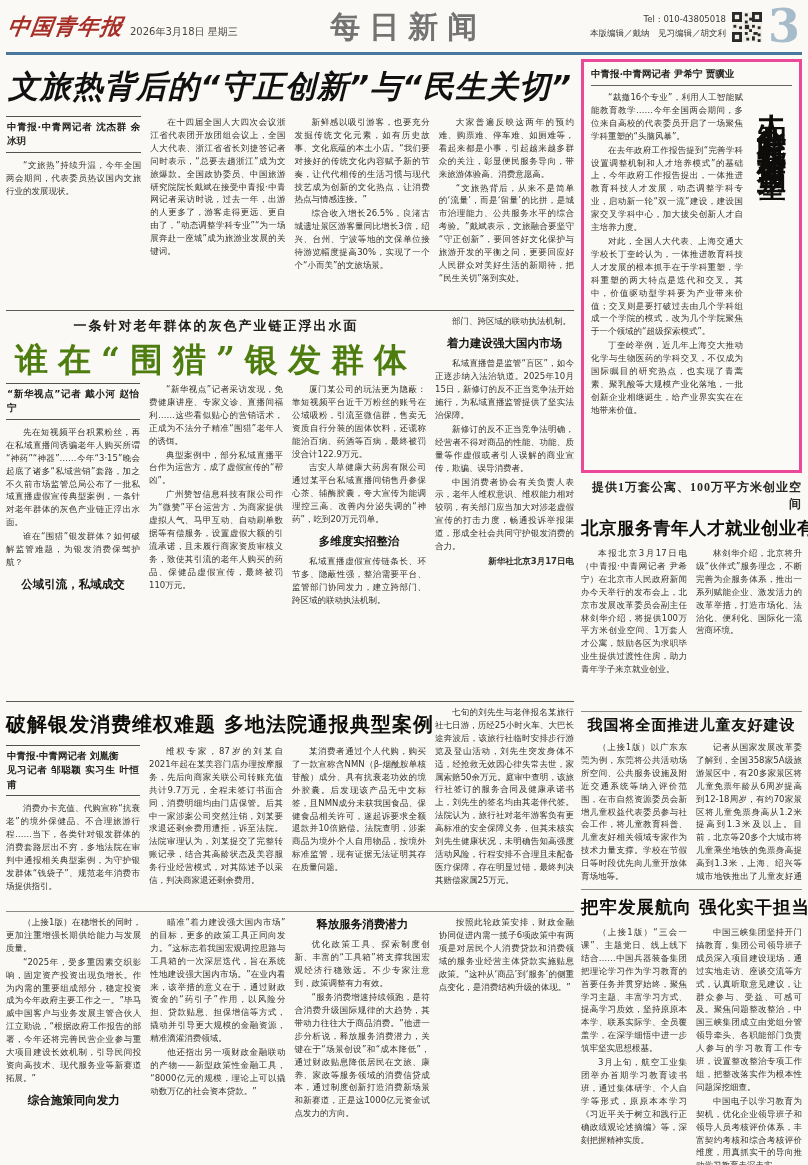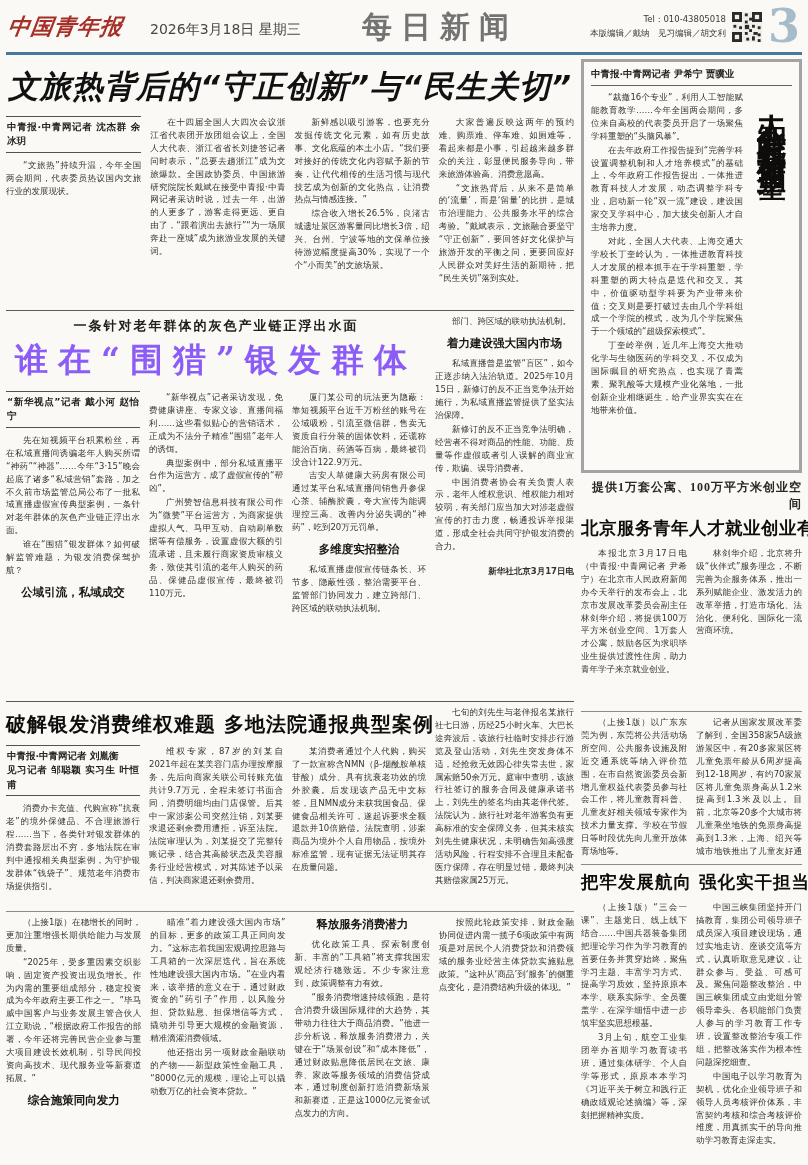--- a/index.html
+++ b/index.html
@@ -5,56 +5,56 @@
   html,body{margin:0;padding:0;background:#e8e6e1;}
   .page{position:relative;width:808px;height:1165px;margin:0 auto;background:#fbf9f5;
         box-sizing:border-box;padding:4px 6px;overflow:hidden;
         font-family:"DejaVu Sans","Liberation Sans",sans-serif;color:#36332e;}
   
   .masthead{display:flex;justify-content:space-between;align-items:center;
             height:44px;border-bottom:3px solid #48789d;padding:1px 2px 3px;}
   .mast-left{display:flex;align-items:flex-end;gap:7px;min-width:215px;}
   .logo{font-family:"DejaVu Serif","Liberation Serif",serif;font-weight:bold;font-style:italic;
         font-size:22px;color:#a62f28;transform:skewX(-8deg);display:inline-block;letter-spacing:1px;}
-  .mast-date{font-size:14px;color:#4a463f;padding-bottom:3px;white-space:nowrap;margin-left:20px;}
+  .mast-date{font-size:10px;color:#4a463f;padding-bottom:3px;white-space:nowrap;}
   .mast-title{font-family:"DejaVu Serif","Liberation Serif",serif;font-weight:900;
               font-size:30px;letter-spacing:9px;color:#737373;white-space:nowrap;padding-left:9px;}
   .mast-right{display:flex;align-items:center;gap:6px;min-width:230px;justify-content:flex-end;}
   .mast-info{text-align:right;font-size:8.5px;line-height:1.6;color:#3c3a36;white-space:nowrap;}
   .qr{width:30px;height:30px;flex:0 0 auto;}
   .pagenum{font-family:"DejaVu Serif","Liberation Serif",serif;font-size:46px;line-height:.9;
            color:#a7bccb;font-weight:bold;}
   
   .content{display:flex;gap:7px;margin-top:4px;}
   .left-zone{width:568px;flex:0 0 auto;}
   .right-zone{flex:1;min-width:0;}
   .sep{border:none;border-top:1px solid #8f8b84;margin:4px 0;}
   .sep-dark{border-top:1px solid #5d5a54;}
   
   .cols{column-gap:9px;text-align:justify;overflow:hidden;font-size:8.5px;line-height:1.52;}
   .blk{break-inside:avoid-column;}
   .blk-p{text-indent:2em;margin:0 0 1px;}
   .blk-h{font-weight:bold;text-align:center;font-size:11.5px;margin:7px 0 5px;color:#181613;}
   .blk-byline{font-weight:bold;font-size:9.5px;border-top:1px solid #55524c;border-bottom:1px solid #55524c;
               padding:3px 1px;margin:0 0 6px;white-space:pre-line;color:#24221e;}
-  .blk-dateline{font-weight:bold;text-align:right;margin-top:12px;}
+  .blk-dateline{font-weight:bold;text-align:right;margin-top:2px;}
   
   .h-wenlv{font-size:31px;font-weight:900;letter-spacing:1px;color:#111;margin:7px 2px 8px;
            font-family:"DejaVu Sans","Liberation Sans",sans-serif;white-space:nowrap;font-style:italic;}
   .kicker{font-weight:bold;font-size:13px;text-align:center;letter-spacing:2px;color:#22201c;margin:2px 0 3px;}
   .h-silver{font-family:"DejaVu Serif","Liberation Serif",serif;font-weight:900;font-size:33px;
-            letter-spacing:10px;text-align:center;color:#8b5cf6;margin:2px 0 8px;white-space:nowrap;}
+            letter-spacing:10px;text-align:center;color:#4d7c0f;margin:2px 0 0;white-space:nowrap;}
   .h-courts{font-family:"DejaVu Serif","Liberation Serif",serif;font-weight:900;font-size:20px;
             letter-spacing:1px;text-align:center;color:#0e0d0b;margin:5px 0 7px;white-space:nowrap;}
   .row{display:flex;gap:9px;}
   .grow{flex:1;min-width:0;}
   .silver-left{width:420px;flex:0 0 auto;}
   .courts-left{width:420px;flex:0 0 auto;}
   
-  .redbox{border:3px solid #a3a3a3;background:#fcfaf6;padding:5px 7px 6px;box-sizing:border-box;height:414px;overflow:hidden;}
+  .redbox{border:3px solid #ec4899;background:#fcfaf6;padding:5px 7px 6px;box-sizing:border-box;height:414px;overflow:hidden;}
   .rb-byline{font-weight:bold;font-size:9.5px;border-bottom:1px solid #66635c;padding:1px 0 4px;margin-bottom:5px;color:#24221e;}
   .rb-row{display:flex;gap:7px;}
   .vert-head{writing-mode:vertical-rl;text-orientation:upright;font-family:"DejaVu Serif","Liberation Serif",serif;
              font-weight:900;font-size:29px;letter-spacing:5px;color:#0e0d0b;height:372px;flex:0 0 auto;margin-left:2px;}
   
   .kicker-sm{font-weight:bold;font-size:12px;text-align:right;letter-spacing:1px;color:#2a2understood824;margin:6px 0 3px;color:#2a2824;font-family:Liberation Serif, serif;}
   .h-beijing{font-size:17.5px;font-weight:900;text-align:center;letter-spacing:.5px;color:#0f0e0c;margin:1px 0 7px;white-space:nowrap;}
   .h-children{font-size:15px;font-weight:900;text-align:center;letter-spacing:1px;color:#14120f;margin:4px 0 6px;white-space:nowrap;}
   .h-develop{font-family:"DejaVu Serif","Liberation Serif",serif;font-size:17.5px;font-weight:900;text-align:center;
              letter-spacing:1px;color:#0f0e0c;margin:5px 0 7px;white-space:nowrap;}
@@ -107,21 +107,21 @@
 
   <div class="content">
 
     <div class="left-zone">
 
       <article>
         <h1 class="h-wenlv">文旅热背后的“守正创新”与“民生关切”</h1>
         <div class="cols" style="column-count:4;height:190px">
             <div class="blk blk-byline">中青报·中青网记者 沈杰群 余冰玥</div>
             <div class="blk blk-p">“文旅热”持续升温，今年全国两会期间，代表委员热议国内文旅行业的发展现状。</div>
-            <div class="blk blk-p">在十四届全国人大四次会议浙江省代表团开放团组会议上，全国人大代表、浙江省省长刘捷答记者问时表示，“总要去趟浙江”成为文旅爆款。全国政协委员、中国旅游研究院院长戴斌在接受中青报·中青网记者采访时说，过去一年，出游的人更多了，游客走得更远、更自由了，“跟着演出去旅行”“为一场展奔赴一座城”成为旅游业发展的关键词。</div>
+            <div class="blk blk-p">在十四届全国人大四次会议浙江省代表团开放团组会议上，全国人大代表、浙江省省长刘捷答记者问时表示，“总要去趟浙江”成为文旅爆款。全国政协委员、中国旅游研究院院长戴斌在接受中青报·中青网记者采访时说，过去一年，出游的人更多了，游客走得更远、更自由了，“动态调整学科专业”“为一场展奔赴一座城”成为旅游业发展的关键词。</div>
             <div class="blk blk-p">新鲜感以吸引游客，也要充分发掘传统文化元素，如有历史故事、文化底蕴的本土小店。“我们要对接好的传统文化内容赋予新的节奏，让代代相传的生活习惯与现代技艺成为创新的文化热点，让消费热点与情感连接。”</div>
             <div class="blk blk-p">综合收入增长26.5%，良渚古城遗址景区游客量同比增长3倍，绍兴、台州、宁波等地的文保单位接待游览幅度提高30%，实现了一个个“小而美”的文旅场景。</div>
             <div class="blk blk-p">大家普遍反映这两年的预约难、购票难、停车难、如厕难等，看起来都是小事，引起越来越多群众的关注，彰显便民服务导向，带来旅游体验高、消费意愿高。</div>
             <div class="blk blk-p">“文旅热背后，从来不是简单的‘流量’，而是‘留量’的比拼，是城市治理能力、公共服务水平的综合考验。”戴斌表示，文旅融合要坚守“守正创新”，要回答好文化保护与旅游开发的平衡之问，更要回应好人民群众对美好生活的新期待，把“民生关切”落到实处。</div>
           </div>
       </article>
 
       <hr class="sep sep-dark">
 
       <article class="row">
@@ -208,20 +208,21 @@
         <h2 class="h-beijing">北京服务青年人才就业创业有新举措</h2>
         <div class="cols" style="column-count:2;height:160px">
             <div class="blk blk-p">本报北京3月17日电（中青报·中青网记者 尹希宁）在北京市人民政府新闻办今天举行的发布会上，北京市发展改革委员会副主任林剑华介绍，将提供100万平方米创业空间、1万套人才公寓，鼓励各区为求职毕业生提供过渡性住房，助力青年学子来京就业创业。</div>
             <div class="blk blk-p">林剑华介绍，北京将升级“伙伴式”服务理念，不断完善为企服务体系，推出一系列赋能企业、激发活力的改革举措，打造市场化、法治化、便利化、国际化一流营商环境。</div>
           </div>
       </article>
 
       <hr class="sep">
 
       <article>
+        <h2 class="h-children">我国将全面推进儿童友好建设</h2>
         <div class="cols" style="column-count:2;height:144px">
             <div class="blk blk-p">（上接1版）以广东东莞为例，东莞将公共活动场所空间、公共服务设施及附近交通系统等纳入评价范围，在市自然资源委员会新增儿童权益代表委员参与社会工作，将儿童教育科普、儿童友好相关领域专家作为技术力量支撑。学校在节假日等时段优先向儿童开放体育场地等。</div>
             <div class="blk blk-p">记者从国家发展改革委了解到，全国358家5A级旅游景区中，有20多家景区将儿童免票年龄从6周岁提高到12-18周岁，有约70家景区将儿童免票身高从1.2米提高到1.3米及以上。目前，北京等20多个大城市将儿童乘坐地铁的免票身高提高到1.3米，上海、绍兴等城市地铁推出了儿童友好通道，温州、珠海等地放宽了成年旅客携带免费乘车儿童人数等。</div>
           </div>
       </article>
 
       <hr class="sep">
 
       <article>
         <h2 class="h-develop">把牢发展航向 强化实干担当</h2>

